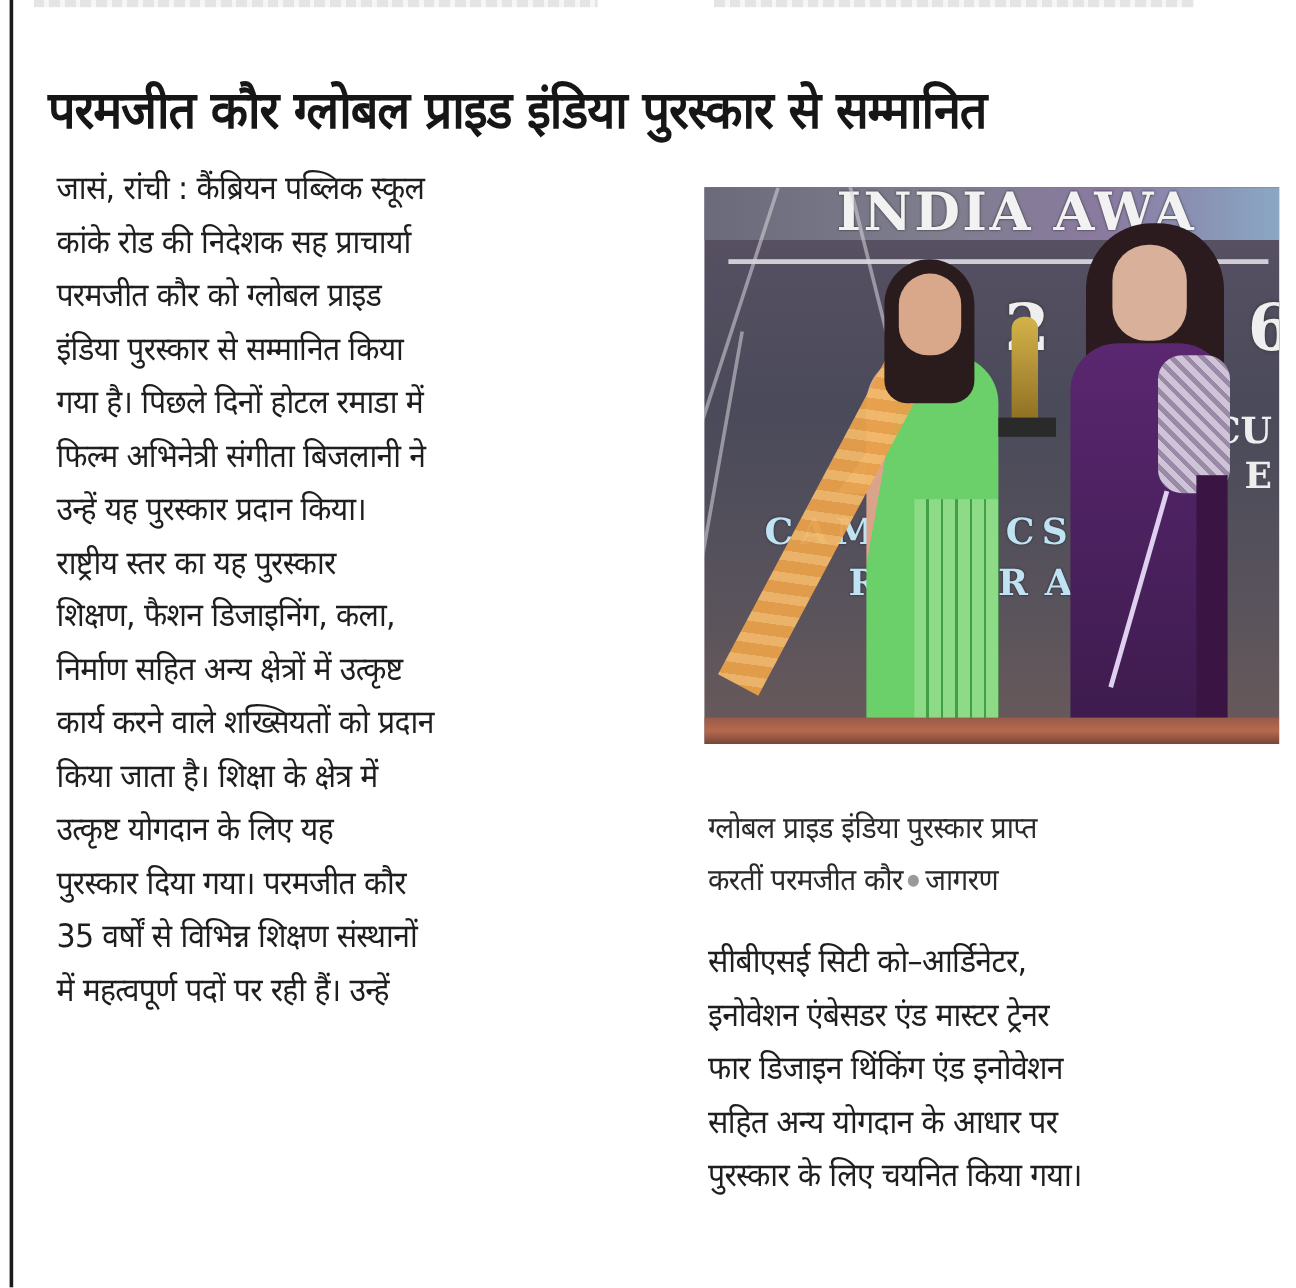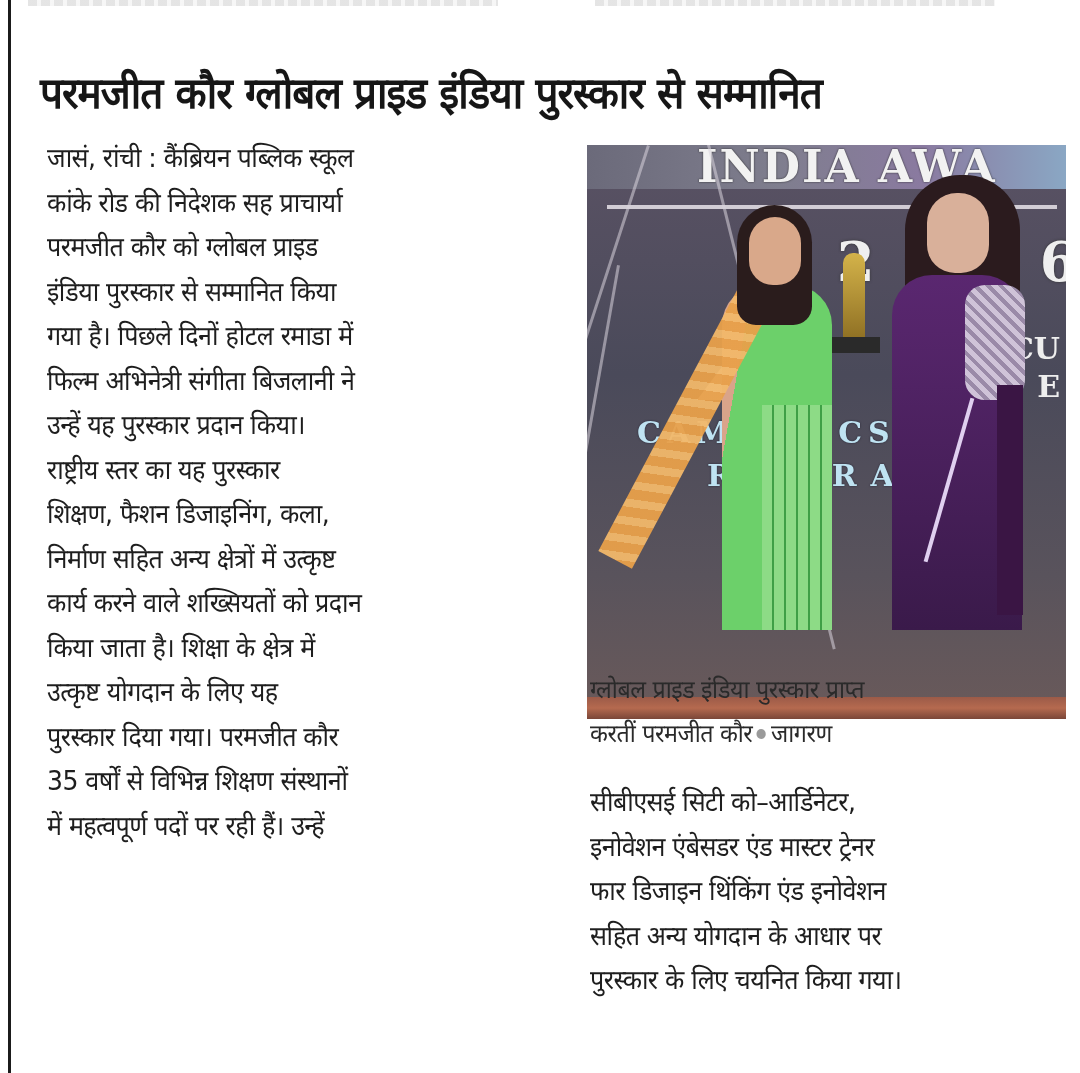--- a/index.html
+++ b/index.html
@@ -64,23 +64,23 @@
     .col-left {
       left: 47px;
       top: 136px;
       width: 505px;
       transform: scaleX(0.93);
       transform-origin: left top;
     }
     .photo {
       position: absolute;
       left: 587px;
-      top: 145px;
+      top: 156px;
       width: 479px;
-      height: 574px;
+      height: 464px;
       overflow: hidden;
       background: linear-gradient(180deg, #5a5264 0%, #4a4a5a 40%, #59535c 75%, #6a5a5a 100%);
     }
     .photo .banner-top {
       position: absolute; left: 0; top: 0; width: 100%; height: 44px;
       background: linear-gradient(90deg, #6b6a7a 0%, #7f7e8e 40%, #8a7aa0 70%, #8aa7c4 100%);
     }
     .photo .banner-text {
       position: absolute; left: 110px; top: -4px;
       font-family: "DejaVu Serif", serif; font-weight: bold;

